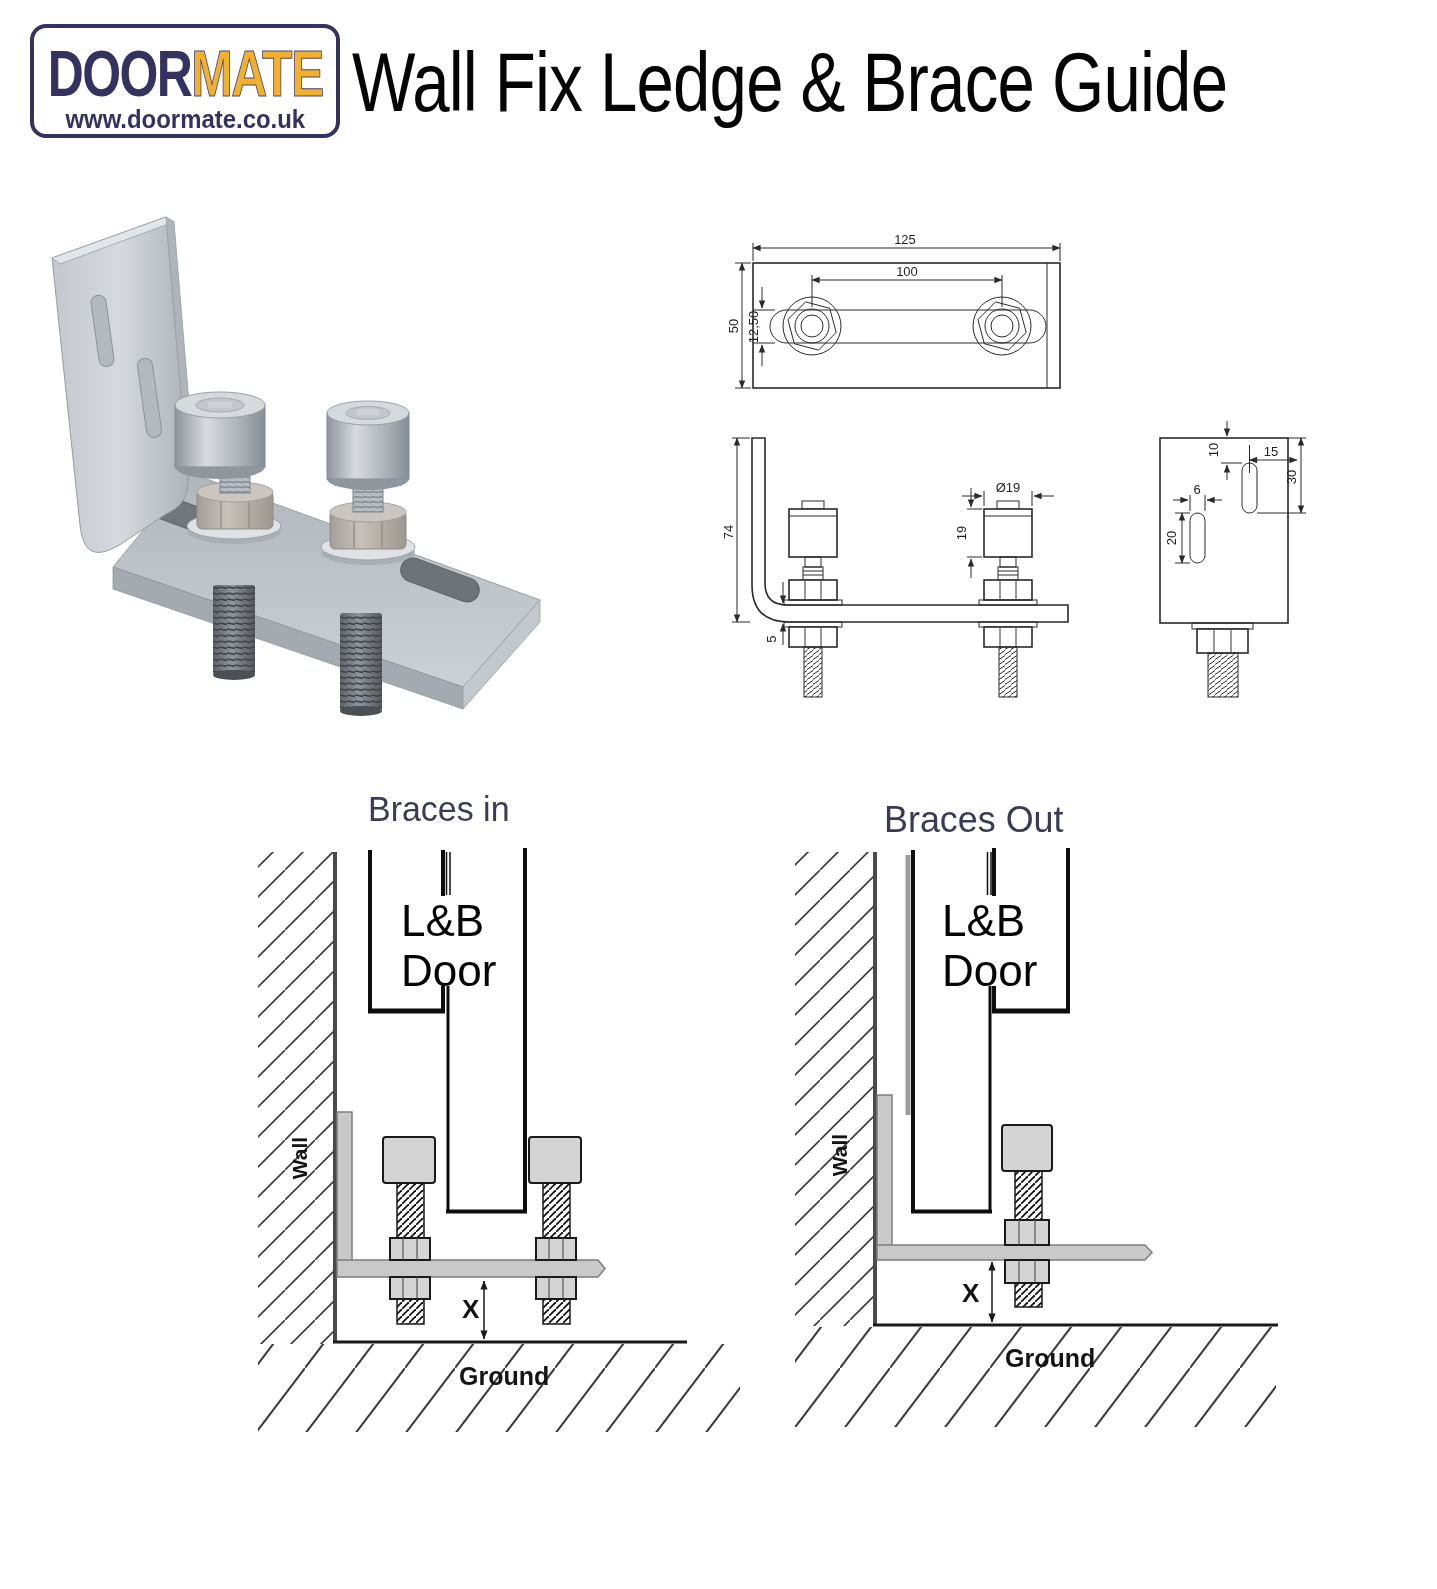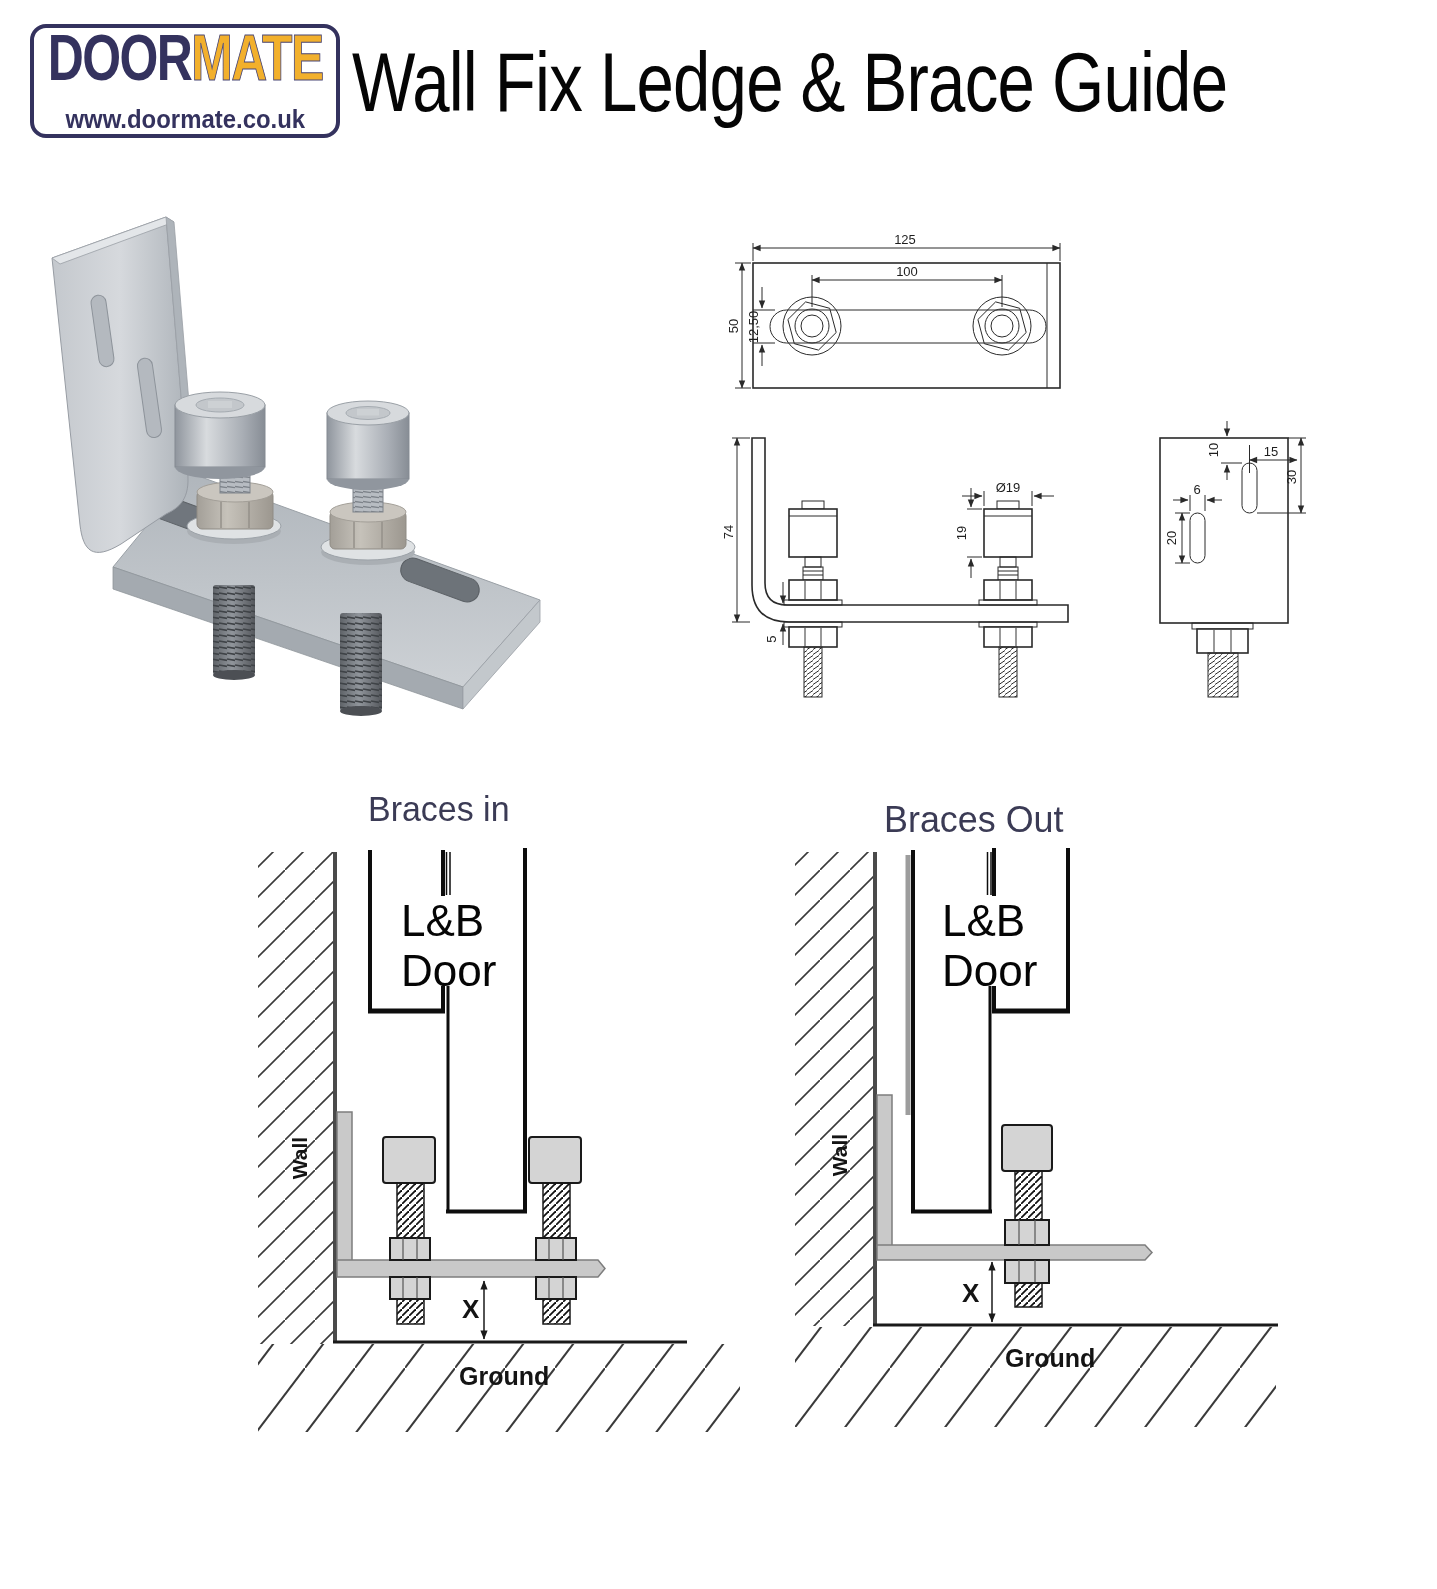--- a/index.html
+++ b/index.html
@@ -1,21 +1,21 @@
 <!DOCTYPE html>
 <html><head>
 <meta charset="utf-8">
 <style>
   html,body{margin:0;padding:0;background:#ffffff;}
   body{width:1437px;height:1589px;position:relative;font-family:"Liberation Sans",sans-serif;overflow:hidden;}
   .abs{position:absolute;}
 
   
   .logo{left:30px;top:24px;width:302px;height:106px;border:4px solid #34325e;border-radius:16px;
-        background:#fff;display:flex;flex-direction:column;align-items:center;justify-content:space-between;}
+        background:#fff;display:flex;flex-direction:column;align-items:center;justify-content:flex-end;}
   .logo .brand{font-size:64px;font-weight:800;line-height:60px;white-space:nowrap;
                transform:scaleX(0.78);transform-origin:center;letter-spacing:-2px;}
   .logo .brand .door{color:#34325e;}
   .logo .brand .mate{color:#f2b02c;-webkit-text-stroke:1px #4a4878;}
   .logo .site{font-size:26px;font-weight:700;color:#34325e;line-height:30px;white-space:nowrap;
               transform:scaleX(0.92);transform-origin:center;letter-spacing:0px;}
 
   
   .title{left:352px;top:40px;font-size:84px;font-weight:400;color:#050505;line-height:1;
          white-space:nowrap;transform:scaleX(0.80);transform-origin:left top;letter-spacing:-1px;}

